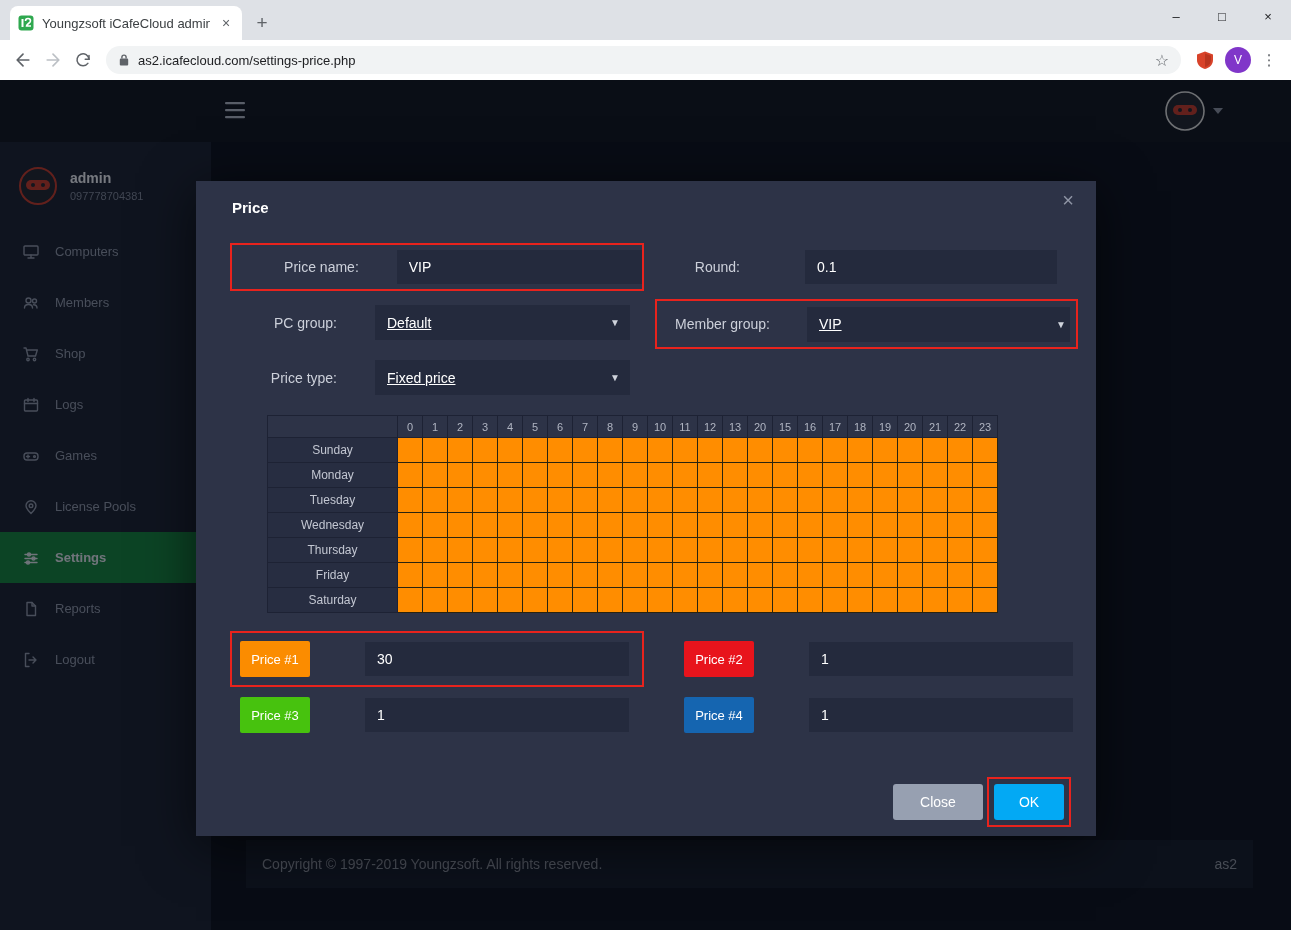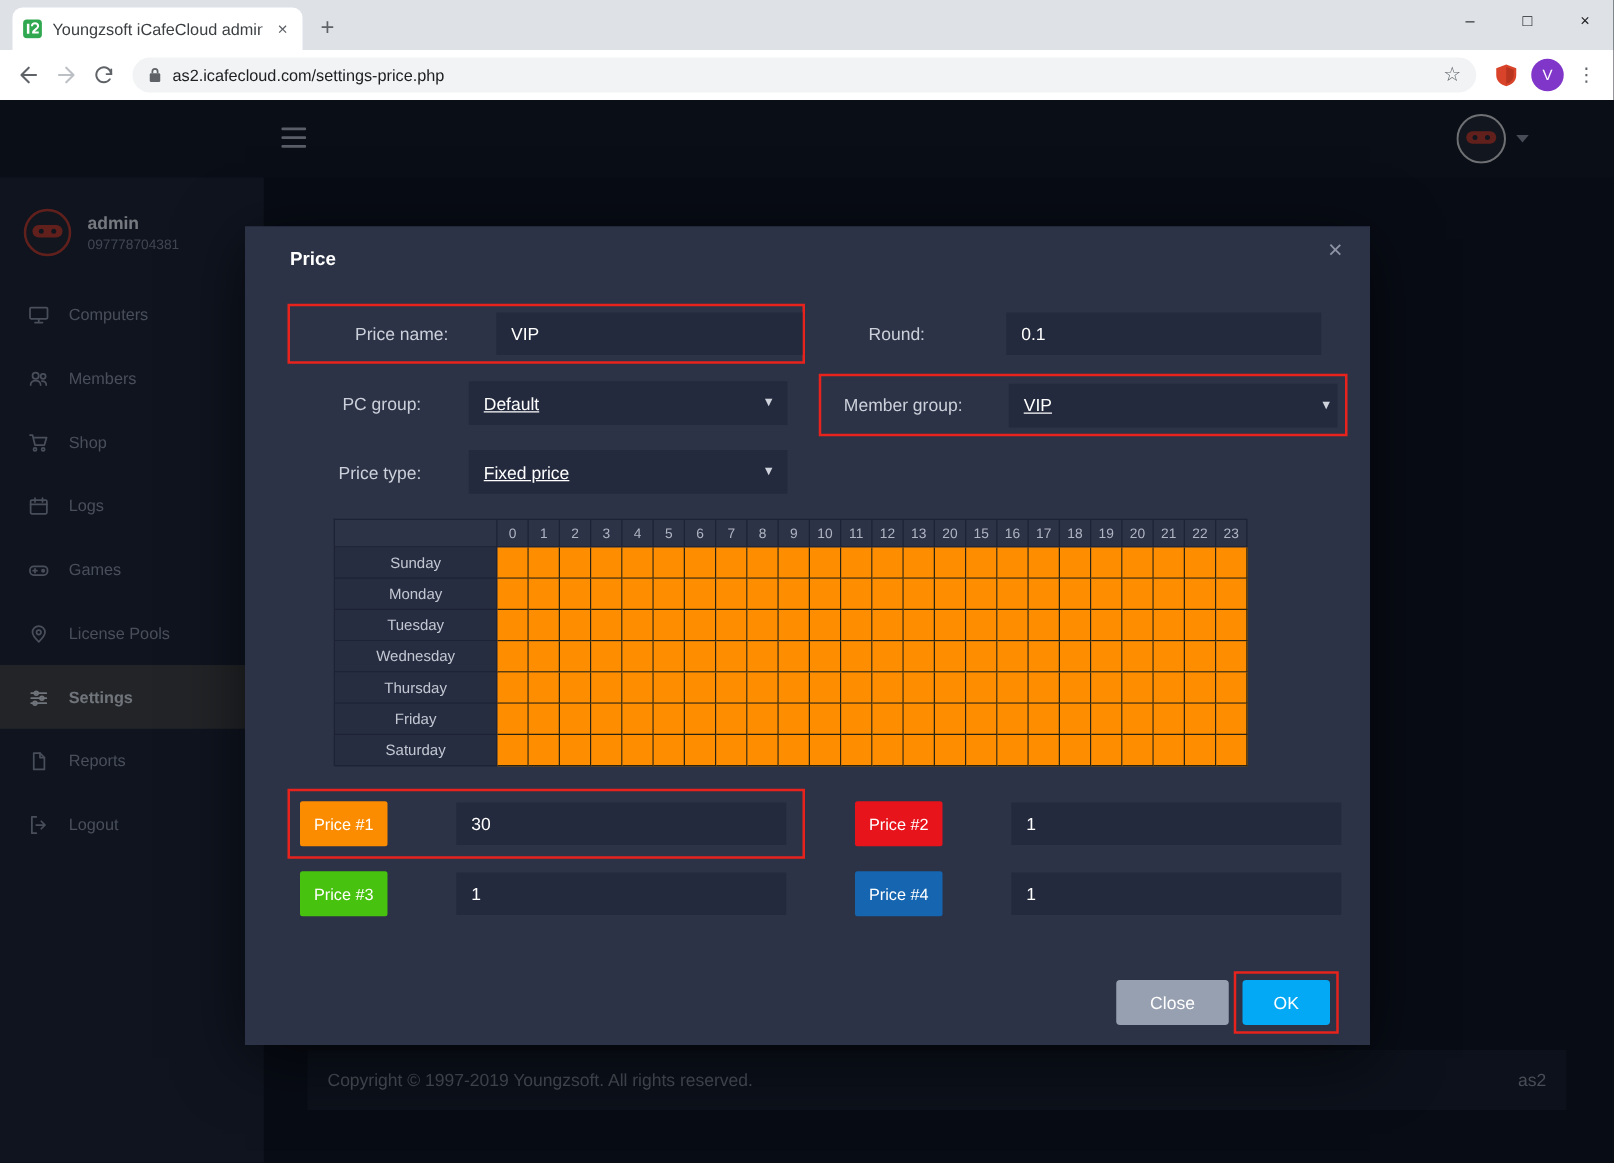--- a/index.html
+++ b/index.html
@@ -42,21 +42,21 @@
   .avatar-40 { width:40px; height:40px; }
   .chev { width:0; height:0; border-left:5px solid transparent; border-right:5px solid transparent;
           border-top:6px solid #8a90a0; }
 
   .sidebar { position:absolute; top:62px; left:0; bottom:0; width:211px; background:#1a2030; }
   .profile { display:flex; align-items:center; gap:12px; padding:24px 18px 20px 18px; }
   .profile-name { color:#e8eaf0; font-size:14px; font-weight:bold; }
   .profile-phone { color:#7d8496; font-size:11px; margin-top:4px; }
   .nav-item { display:flex; align-items:center; gap:15px; height:51px; padding:0 22px;
               color:#8d94a6; font-size:13px; cursor:pointer; }
-  .nav-item.active { background:#404040; color:#dde0e8; font-weight:bold; }
+  .nav-item.active { background:#15803d; color:#dde0e8; font-weight:bold; }
   .nav-ic { width:18px; height:18px; display:flex; align-items:center; justify-content:center; }
   .nav-ic svg { stroke:currentColor; fill:none; stroke-width:1.4; stroke-linecap:round; stroke-linejoin:round; }
 
   .main-footer { position:absolute; left:246px; right:38px; bottom:42px; height:48px; background:#151a28;
                  display:flex; align-items:center; justify-content:space-between; padding:0 16px;
                  color:#8b909c; font-size:14px; }
 
   .overlay { position:absolute; inset:0; background:rgba(4,7,14,0.50); }
 
   

